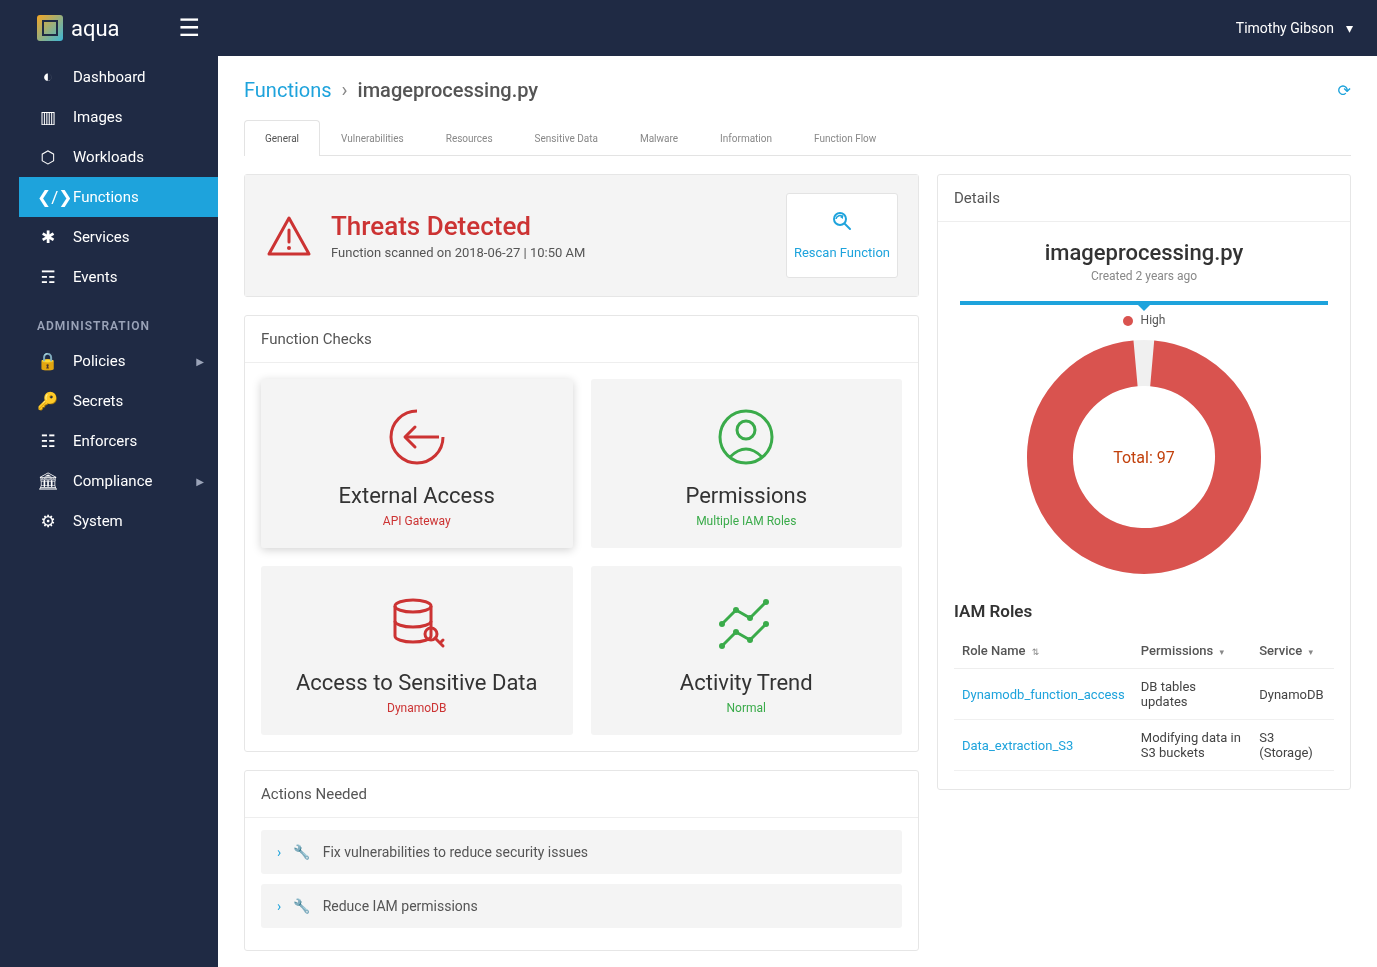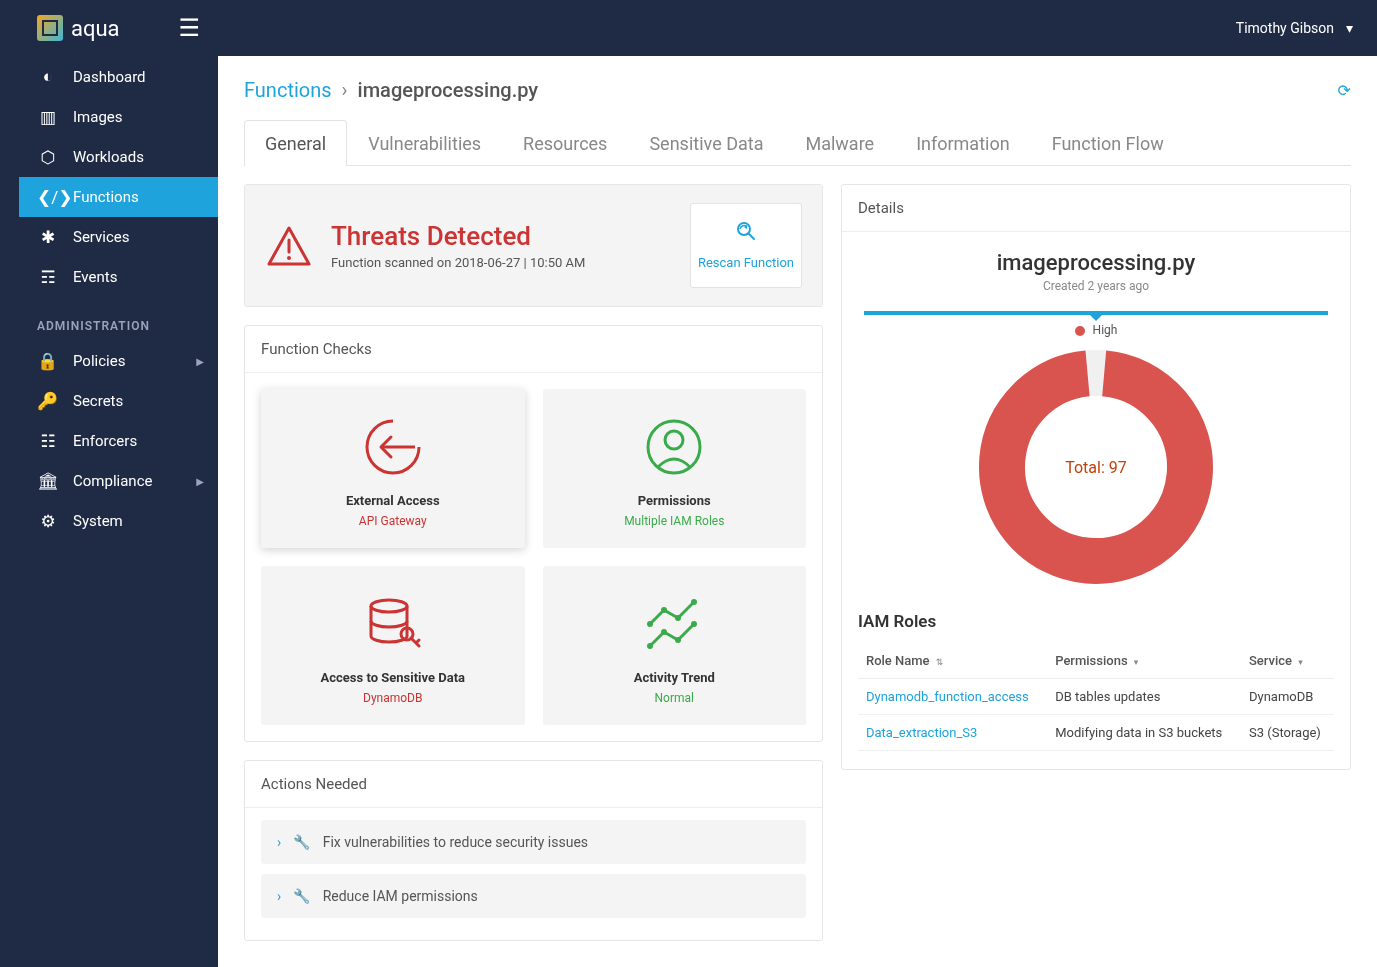--- a/index.html
+++ b/index.html
@@ -27,45 +27,45 @@
 
 .content { flex: 1; padding: 22px 26px; overflow-y: auto; }
 
 .breadcrumb { display: flex; align-items: center; gap: 10px; font-size: 20px; margin-bottom: 18px; }
 .breadcrumb .root { color: #1ea3dc; }
 .breadcrumb .sep { color: #888; }
 .breadcrumb .leaf { color: #555; font-weight: 500; }
 .refresh-top { margin-left: auto; color: #1ea3dc; font-size: 16px; cursor: pointer; }
 
 .tabs { display: flex; border-bottom: 1px solid #e3e3e3; margin-bottom: 18px; }
-.tab { padding: 12px 20px; font-size: 18px; color: #888; cursor: pointer; border: 1px solid transparent; border-bottom: none; border-radius: 4px 4px 0 0; margin-bottom: -1px; }
+.tab { padding: 12px 20px; font-size: 10px; color: #888; cursor: pointer; border: 1px solid transparent; border-bottom: none; border-radius: 4px 4px 0 0; margin-bottom: -1px; }
 .tab.active { color: #555; border-color: #e3e3e3; background: #fff; }
 
 .two-col { display: flex; gap: 18px; align-items: flex-start; }
 .left { flex: 1; display: flex; flex-direction: column; gap: 18px; min-width: 0; }
-.right { width: 510px; flex-shrink: 0; }
+.right { width: 414px; flex-shrink: 0; }
 
 .panel { border: 1px solid #e6e6e6; border-radius: 3px; }
 .panel-title { padding: 14px 16px; font-size: 15px; color: #555; border-bottom: 1px solid #eee; }
 
 
 .threat-panel { background: #f4f4f4; padding: 18px 20px; display: flex; align-items: center; gap: 18px; }
 .threat-triangle { color: #cc3333; }
 .threat-text h2 { color: #cc3333; font-size: 26px; font-weight: 500; margin-bottom: 4px; }
 .threat-text .sub { color: #555; font-size: 13px; }
 .rescan { margin-left: auto; background: #fff; border: 1px solid #e3e3e3; border-radius: 3px; padding: 16px 7px; text-align: center; cursor: pointer; }
 .rescan .rescan-icon { color: #1ea3dc; font-size: 18px; display: block; margin-bottom: 6px; }
 .rescan-label { color: #1ea3dc; font-size: 13px; }
 
 
 .checks-grid { display: grid; grid-template-columns: 1fr 1fr; gap: 18px; padding: 16px; }
 .check-card { background: #f4f4f4; border-radius: 3px; padding: 26px 14px 20px; text-align: center; cursor: pointer; }
 .check-card.elevated { background: #f4f4f4; box-shadow: 0 2px 10px rgba(0,0,0,0.18); }
 .check-icon { margin: 0 auto 14px; display: flex; justify-content: center; }
-.check-title { font-size: 13px; font-weight: 700; color: #333; margin-bottom: 6px; }
+.check-title { font-size: 22px; font-weight: 400; color: #333; margin-bottom: 6px; }
 .check-sub { font-size: 12px; }
 .check-sub.red { color: #cc3333; }
 .check-sub.green { color: #3aab4a; }
 
 
 .actions-list { padding: 12px 16px; }
 .action-row { background: #f4f4f4; border-radius: 3px; padding: 14px 16px; display: flex; align-items: center; gap: 12px; margin-bottom: 10px; color: #555; font-size: 14px; }
 .action-row .action-chevron { color: #1ea3dc; font-size: 14px; }
 .action-row .key-icon { color: #666; }
 

